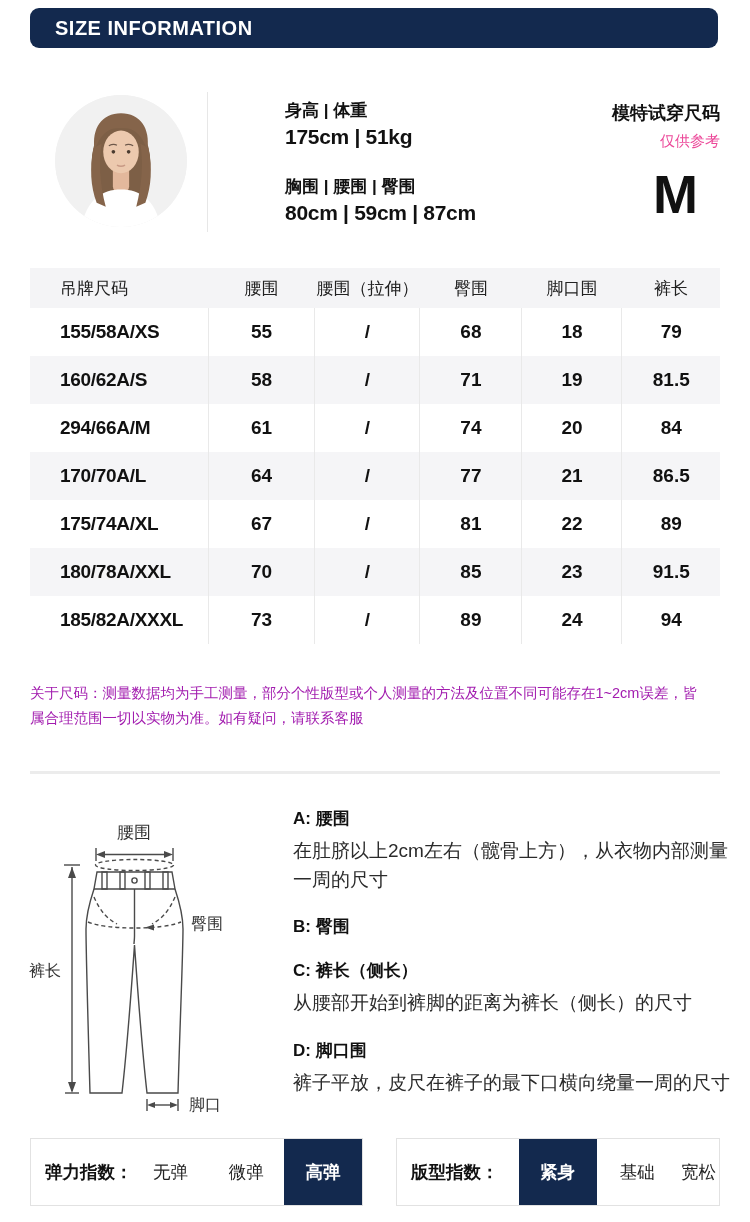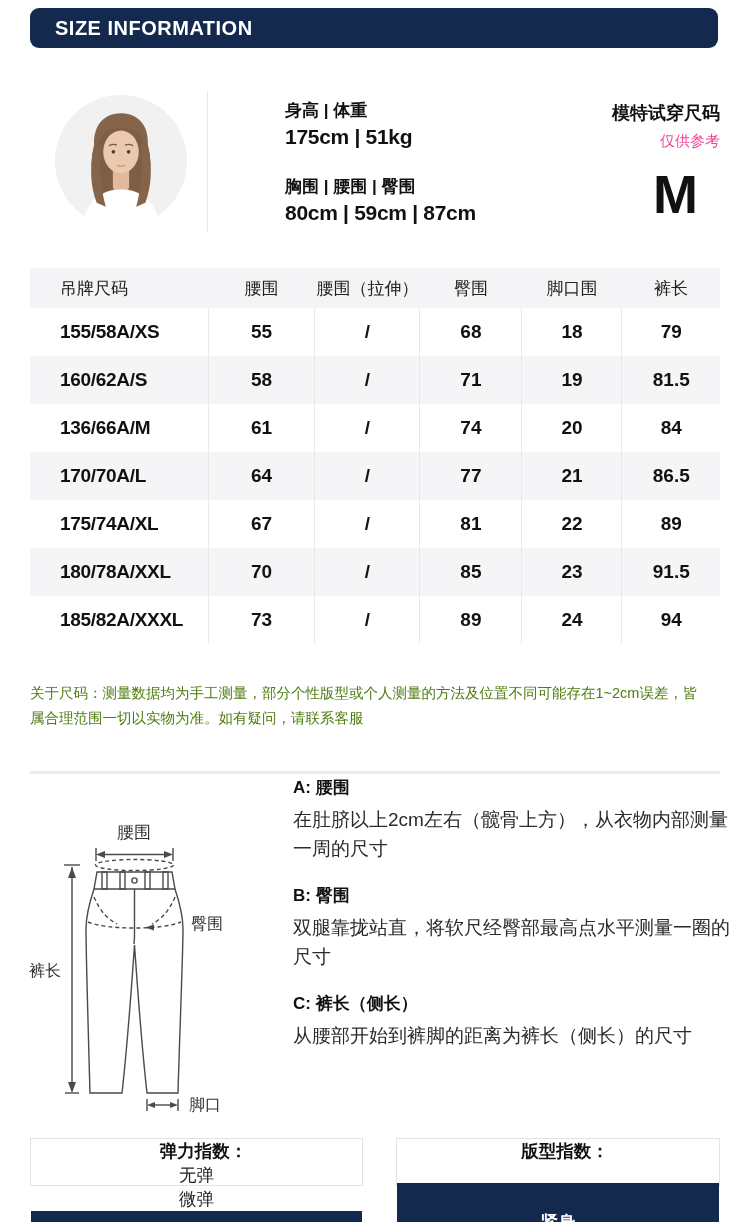--- a/index.html
+++ b/index.html
@@ -31,37 +31,37 @@
     text-align:center; vertical-align:middle; }
   .size-table th:first-child { text-align:left; padding-left:30px; }
   .size-table td { height:48px; font-size:19px; font-weight:700; color:#111; text-align:center; vertical-align:middle; }
   .size-table td:first-child { text-align:left; padding-left:30px; letter-spacing:-0.3px; }
   .size-table tbody td:not(:first-child){ border-left:1px solid #e9e9e9; }
   .size-table tbody tr:nth-child(even){ background:#f5f5f7; }
   .c1{width:25.8%}.c2{width:15.5%}.c3{width:15.2%}.c4{width:14.8%}.c5{width:14.5%}.c6{width:14.2%}
 
   
   .note { position:absolute; left:30px; top:681px; width:668px; font-size:14.5px;
-    color:#4d7c0f; line-height:1.72; }
+    color:#a21caf; line-height:1.72; }
 
   .section-divider { position:absolute; left:30px; top:771px; width:690px; height:3px; background:#ececec; }
 
   
   .pants-svg { position:absolute; left:28px; top:818px; }
   .pants-svg text { font-family:"Liberation Sans","DejaVu Sans",sans-serif; fill:#333; }
 
   
-  .guide { position:absolute; left:293px; top:776px; width:440px; }
+  .guide { position:absolute; left:293px; top:807px; width:440px; }
   .guide-block { margin-bottom:21px; }
   .guide-title { font-size:17px; font-weight:700; color:#111; margin-bottom:7px; }
   .guide-desc { font-size:19px; color:#2b2b2b; line-height:1.5; }
 
   
-  .index-box { position:absolute; top:1138px; height:48px; border:1px solid #e2e2e2;
-    display:flex; align-items:stretch; background:#fff;flex-direction:column; }
+  .index-box { position:absolute; top:1138px; height:68px; border:1px solid #e2e2e2;
+    display:flex; align-items:stretch; background:#fff; }
   .index-box.left { left:30px; width:333px; }
   .index-box.right { left:396px; width:324px;gap:20px; }
   .index-label { font-size:17.5px; font-weight:700; color:#111; align-self:center; padding-left:14px; white-space:nowrap; }
   .index-opt { flex:1; display:flex; align-items:center; justify-content:center;
     font-size:17.5px; color:#222; white-space:nowrap; }
   .index-opt.selected { background:var(--navy); color:#fff; font-weight:700; flex:0 0 78px; }
   :root { --navy:#13294e; }
 </style>
 </head>
 <body>
@@ -127,21 +127,21 @@
       </tr>
       <tr>
         <td>160/62A/S</td>
         <td>58</td>
         <td>/</td>
         <td>71</td>
         <td>19</td>
         <td>81.5</td>
       </tr>
       <tr>
-        <td>136/66A/M</td>
+        <td>294/66A/M</td>
         <td>61</td>
         <td>/</td>
         <td>74</td>
         <td>20</td>
         <td>84</td>
       </tr>
       <tr>
         <td>170/70A/L</td>
         <td>64</td>
         <td>/</td>
@@ -226,25 +226,28 @@
     <text x="161" y="292" font-size="16">脚口</text>
   </svg>
 
   <div class="guide">
     <div class="guide-block">
       <div class="guide-title">A: 腰围</div>
       <div class="guide-desc">在肚脐以上2cm左右（髋骨上方），从衣物内部测量一周的尺寸</div>
     </div>
     <div class="guide-block">
       <div class="guide-title">B: 臀围</div>
-      <div class="guide-desc">双腿靠拢站直，将软尺经臀部最高点水平测量一圈的尺寸</div>
     </div>
     <div class="guide-block">
       <div class="guide-title">C: 裤长（侧长）</div>
       <div class="guide-desc">从腰部开始到裤脚的距离为裤长（侧长）的尺寸</div>
+    </div>
+    <div class="guide-block">
+      <div class="guide-title">D: 脚口围</div>
+      <div class="guide-desc">裤子平放，皮尺在裤子的最下口横向绕量一周的尺寸</div>
     </div>
   </div>
 
   <div class="index-box left">
     <div class="index-label">弹力指数：</div>
     <div class="index-opt">无弹</div>
     <div class="index-opt">微弹</div>
     <div class="index-opt selected">高弹</div>
   </div>
 

